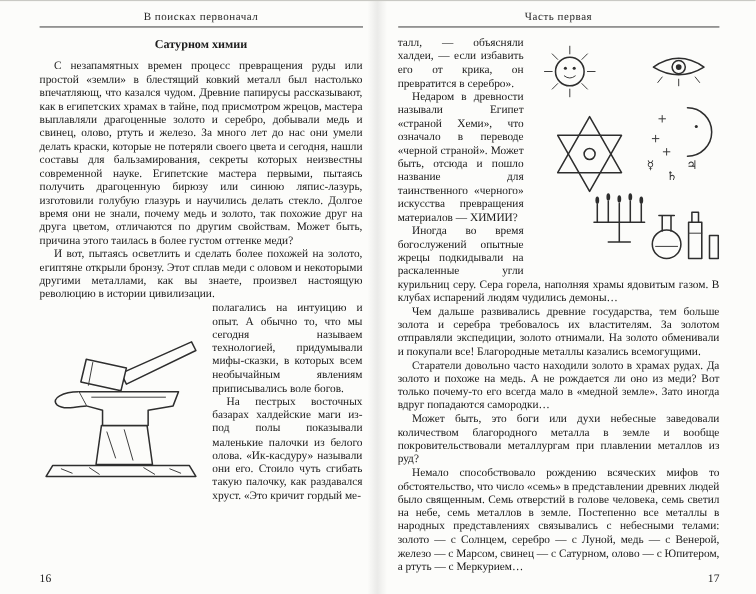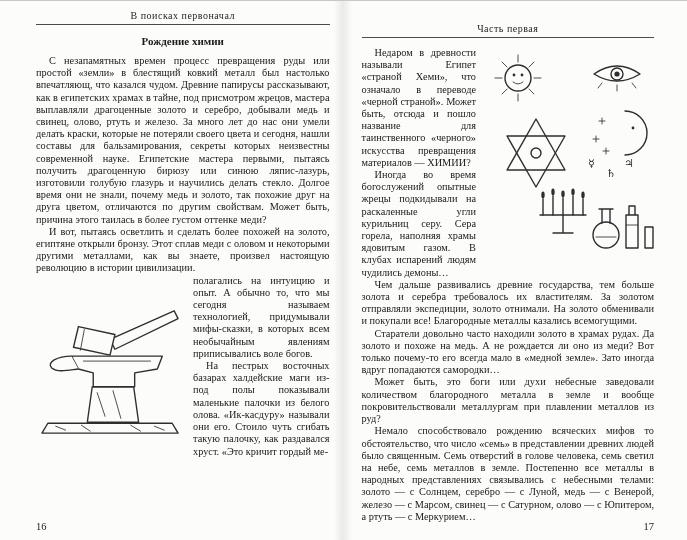--- a/index.html
+++ b/index.html
@@ -27,21 +27,21 @@
     pointer-events: none;
     z-index: 2;
   }
   .page {
     position: relative;
     width: 50%;
     height: 100%;
     overflow: hidden;
     padding: 9px 14px 24px 36px;
   }
-  .page.right { padding: 22px 33px 24px 18px; }
+  .page.right { padding: 9px 33px 24px 18px; }
   .running-head {
     font-size: 10px;
     letter-spacing: 0.5px;
     text-align: center;
     margin-bottom: 3px;
     color: #262626;
   }
   .rule { height: 1px; background: #4c4c4c; margin-bottom: 9px; }
   .title {
     font-size: 11px;
@@ -88,21 +88,21 @@
 </head>
 <body>
 
 <div class="spread">
 
   <div class="page left">
     <div class="running-head">В поисках первоначал</div>
     <div class="rule"></div>
 
     <div class="title">
-      <span>Рождение химии</span><br>
+      <span>Сатурном химии</span><br>
     </div>
 
     <p>С незапамятных времен процесс превращения руды или простой «земли» в блестящий ковкий металл был настолько впечатляющ, что казался чудом. Древние папирусы рассказывают, как в египетских храмах в тайне, под присмотром жрецов, мастера выплавляли драгоценные золото и серебро, добывали медь и свинец, олово, ртуть и железо. За много лет до нас они умели делать краски, которые не потеряли своего цвета и сегодня, нашли составы для бальзамирования, секреты которых неизвестны современной науке. Египетские мастера первыми, пытаясь получить драгоценную бирюзу или синюю ляпис-лазурь, изготовили голубую глазурь и научились делать стекло. Долгое время они не знали, почему медь и золото, так похожие друг на друга цветом, отличаются по другим свойствам. Может быть, причина этого таилась в более густом оттенке меди?</p>
     <p>И вот, пытаясь осветлить и сделать более похожей на золото, египтяне открыли бронзу. Этот сплав меди с оловом и некоторыми другими металлами, как вы знаете, произвел настоящую революцию в истории цивилизации.</p>
 
     <div class="illus-left">
       <svg viewBox="0 0 150 150">
 
         <g>
           <path class="ink" d="M12 131 L138 131 L144 141 L6 141 Z"></path>
@@ -188,20 +188,21 @@
           <circle class="ink" cx="14" cy="40" r="13"></circle>
           <path class="ink" d="M10 28 L10 14 M18 28 L18 14 M7 14 L21 14"></path>
           <path class="ink-thin" d="M4 42 L24 42"></path>
           <path class="ink" d="M34 20 L46 20 L46 53 L34 53 Z M37 20 L37 11 L43 11 L43 20"></path>
           <path class="ink-thin" d="M34 30 L46 30"></path>
           <path class="ink" d="M53 32 L61 32 L61 53 L53 53 Z"></path>
         </g>
       </svg>
     </div>
 
+    <p class="cont">талл, — объясняли халдеи, — если избавить его от крика, он превратится в серебро».</p>
     <p>Недаром в древности называли Египет «страной Хеми», что означало в переводе «черной страной». Может быть, отсюда и пошло название для таинственного «черного» искусства превращения материалов — ХИМИИ?</p>
     <p>Иногда во время богослужений опытные жрецы подкидывали на раскаленные угли курильниц серу. Сера горела, наполняя храмы ядовитым газом. В клубах испарений людям чудились демоны…</p>
     <p>Чем дальше развивались древние государства, тем больше золота и серебра требовалось их властителям. За золотом отправляли экспедиции, золото отнимали. На золото обменивали и покупали все! Благородные металлы казались всемогущими.</p>
     <p>Старатели довольно часто находили золото в храмах рудах. Да золото и похоже на медь. А не рождается ли оно из меди? Вот только почему-то его всегда мало в «медной земле». Зато иногда вдруг попадаются самородки…</p>
     <p>Может быть, это боги или духи небесные заведовали количеством благородного металла в земле и вообще покровительствовали металлургам при плавлении металлов из руд?</p>
     <p>Немало способствовало рождению всяческих мифов то обстоятельство, что число «семь» в представлении древних людей было священным. Семь отверстий в голове человека, семь светил на небе, семь металлов в земле. Постепенно все металлы в народных представлениях связывались с небесными телами: золото — с Солнцем, серебро — с Луной, медь — с Венерой, железо — с Марсом, свинец — с Сатурном, олово — с Юпитером, а ртуть — с Меркурием…</p>
 
     <div class="pagenum">17</div>
   </div>
 

